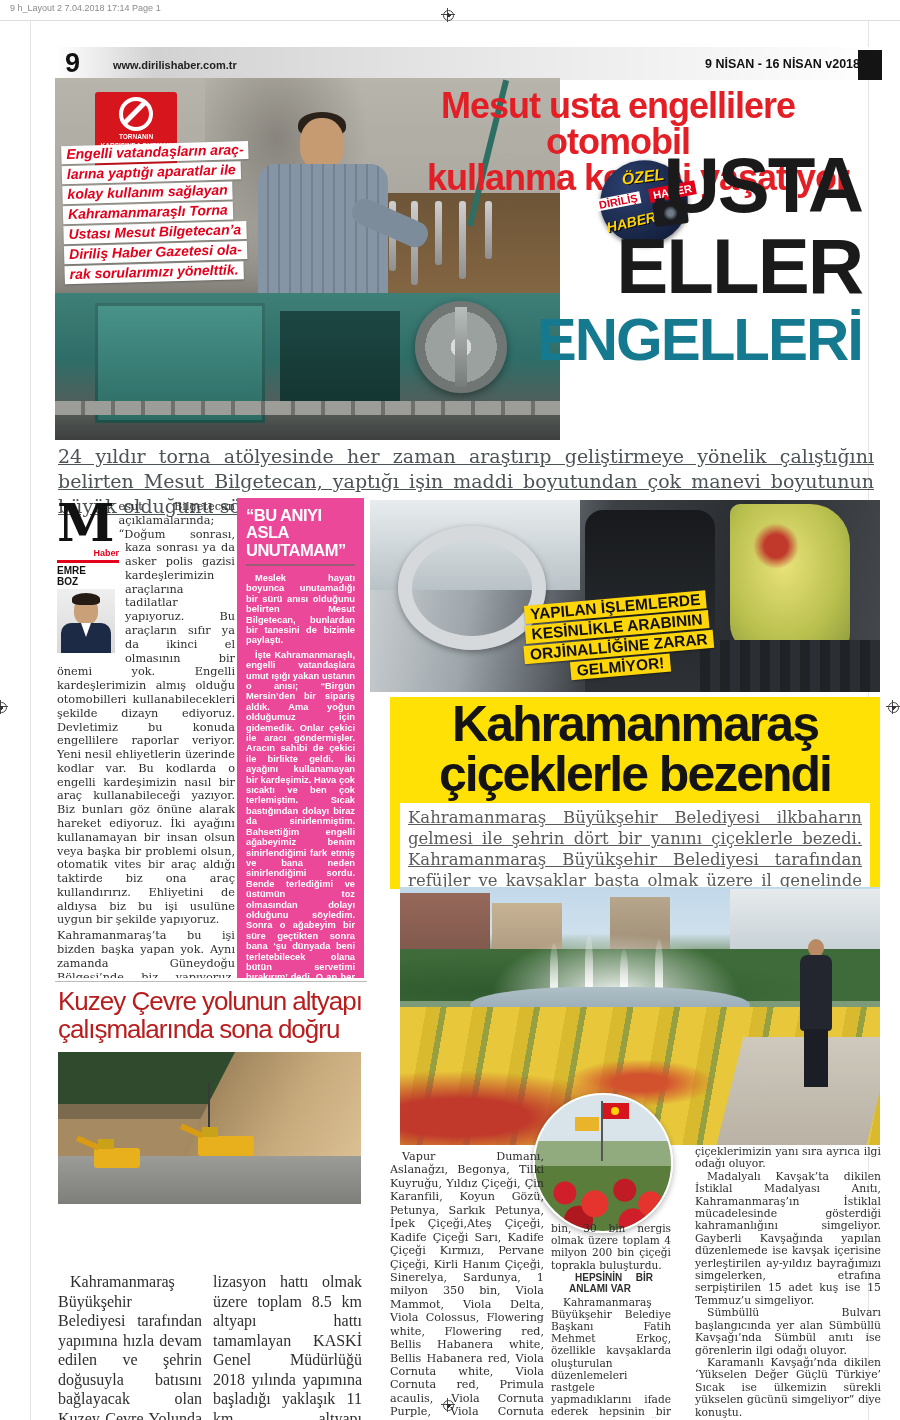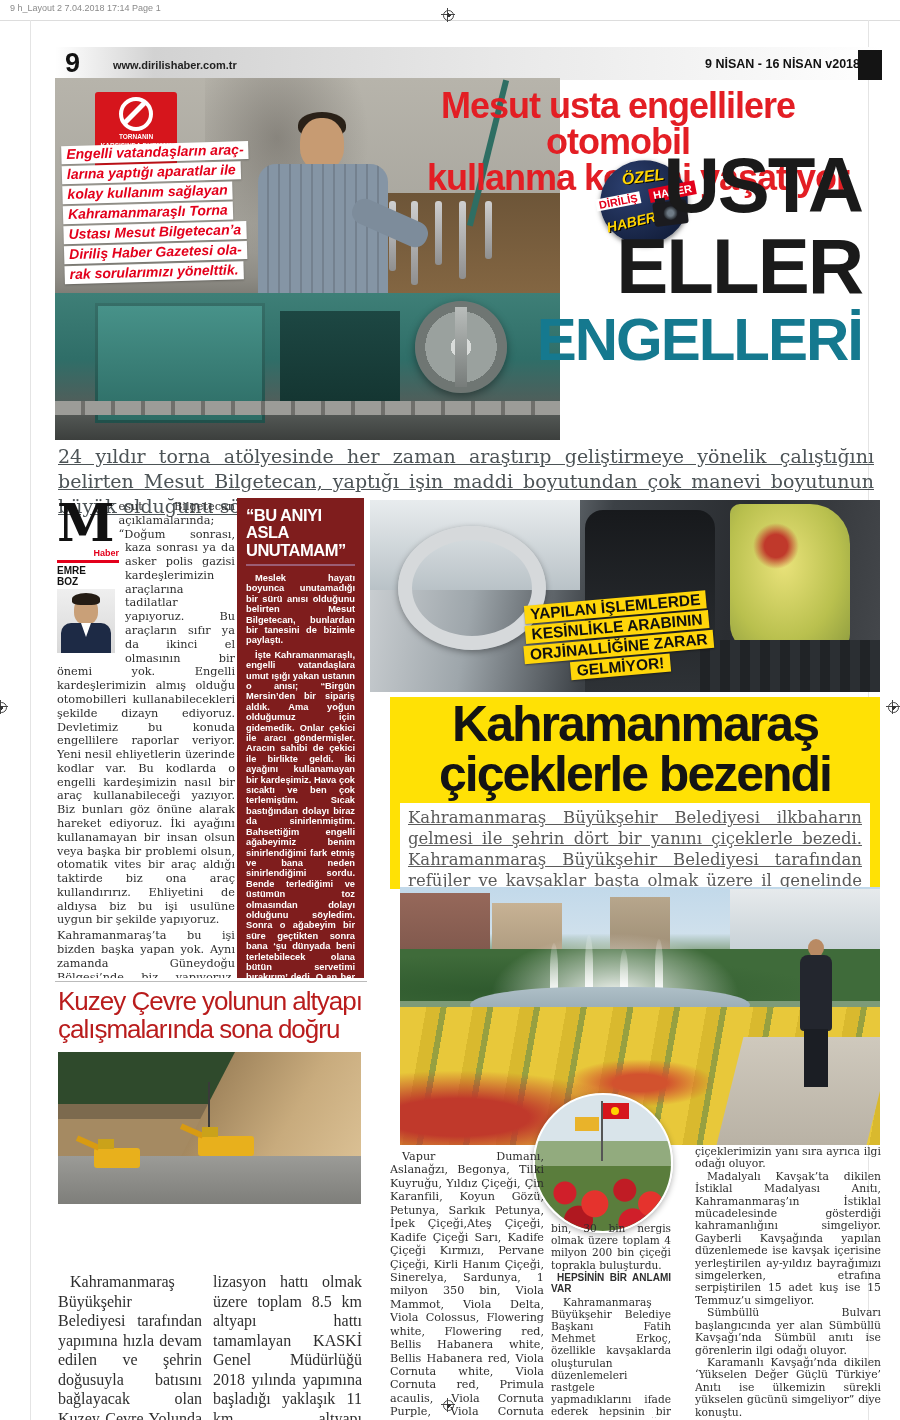--- a/index.html
+++ b/index.html
@@ -90,21 +90,21 @@
   .byline .lbl{color:#e3001b;font-weight:bold;font-size:9px;text-align:right;display:block;}
   .byline .bar{height:3px;background:#e3001b;margin:1px 0 2px;}
   .byline .nm{font-weight:800;font-size:10px;color:#111;line-height:1.1;}
   .avatar{margin-top:2px;width:58px;height:64px;background:linear-gradient(180deg,#efefef,#d8d8d8);position:relative;overflow:hidden;}
   .avatar .hd{position:absolute;left:17px;top:8px;width:24px;height:28px;background:#c9a078;border-radius:45%;}
   .avatar .hr{position:absolute;left:15px;top:4px;width:28px;height:12px;background:#241c14;border-radius:50% 50% 30% 30%;}
   .avatar .st{position:absolute;left:4px;top:34px;width:50px;height:30px;background:#1d2a45;border-radius:10px 10px 0 0;}
   .avatar .sh{position:absolute;left:24px;top:34px;width:10px;height:14px;background:#fff;clip-path:polygon(0 0,100% 0,50% 100%);}
 
   
-  .maroon{left:237px;top:498px;width:127px;height:480px;background:#7f1d1d;color:#fff;overflow:hidden;
+  .maroon{left:237px;top:498px;width:127px;height:480px;background:#ec4899;color:#fff;overflow:hidden;
      font-size:9.3px;font-weight:bold;line-height:1.12;}
   .maroon .inner{padding:9px 9px 6px;}
   .maroon h3{margin:0 0 5px;font-size:16.5px;line-height:1.05;letter-spacing:-.5px;}
   .maroon .rule{height:2px;background:#9b5c74;margin:0 0 7px;}
   .maroon p{margin:0 0 4px;text-align:justify;text-indent:9px;}
 
   
   .photo-car{left:370px;top:500px;width:510px;height:192px;overflow:hidden;
      background:linear-gradient(100deg,#cfd3d6 0%,#9ea6ab 22%,#3c4146 45%,#2a2d31 70%,#45484c 100%);}
   .windshield{left:0;top:0;width:210px;height:90px;background:linear-gradient(180deg,#e8ecee,#b9c2c7);}
@@ -175,21 +175,21 @@
   .pole{position:absolute;left:150px;top:30px;width:2px;height:80px;background:#3a3a3a;}
   .road-col{position:absolute;top:1272px;height:206px;overflow:hidden;font-family:Liberation Serif, serif;
      font-size:16px;line-height:1.22;color:#2e2e2e;text-align:justify;}
   .road-col p{margin:0;text-indent:12px;}
 
   
   .fcol{position:absolute;overflow:hidden;font-family:"DejaVu Serif",serif;color:#2e2e2e;text-align:justify;}
   .fcol p{margin:0;text-indent:12px;}
   .fcolA{left:390px;top:1150px;width:154px;height:268px;font-size:11.2px;line-height:1.2;}
   .fcolB{left:551px;top:1222px;width:120px;height:196px;font-size:10.6px;line-height:1.15;}
-  .fcolB .sub{font-family:"Liberation Sans",sans-serif;font-weight:bold;font-size:10px;text-indent:6px;margin:1px 0;}
+  .fcolB .sub{font-family:"Liberation Sans",sans-serif;font-weight:bold;font-size:10px;text-indent:6px;margin:1px 18px;}
   .fcolC{left:695px;top:1146px;width:186px;height:272px;font-size:10.8px;line-height:1.15;}
   .hang{text-indent:0 !important;}
 </style>
 </head>
 <body>
 
 <div id="page">
 
   <div class="abs print-line">9 h_Layout 2  7.04.2018  17:14  Page 1</div>
   <div class="abs rule-top"></div>
@@ -388,16 +388,16 @@
   <div class="fcol fcolB">
     <p class="hang">bin, 30 bin nergis olmak üzere toplam 4 milyon 200 bin çiçeği toprakla buluşturdu.</p>
     <p class="sub">HEPSİNİN BİR ANLAMI VAR</p>
     <p>Kahramanmaraş Büyükşehir Belediye Başkanı Fatih Mehmet Erkoç, özellikle kavşaklarda oluşturulan düzenlemeleri rastgele yapmadıklarını ifade ederek hepsinin bir anlam ifade ettiğini söyledi.</p>
 
   </div>
   <div class="fcol fcolC">
     <p class="hang">çiçeklerimizin yanı sıra ayrıca ilgi odağı oluyor.</p>
     <p>Madalyalı Kavşak’ta dikilen İstiklal Madalyası Anıtı, Kahramanmaraş’ın İstiklal mücadelesinde gösterdiği kahramanlığını simgeliyor. Gayberli Kavşağında yapılan düzenlemede ise kavşak içerisine yerleştirilen ay-yıldız bayrağımızı simgelerken, etrafına serpiştirilen 15 adet kuş ise 15 Temmuz’u simgeliyor.</p>
     <p>Sümbüllü Bulvarı başlangıcında yer alan Sümbüllü Kavşağı’nda Sümbül anıtı ise görenlerin ilgi odağı oluyor.</p>
-    <p>Karamanlı Kavşağı’nda dikilen ‘Yükselen Değer Güçlü Türkiye’ Anıtı ise ülkemizin sürekli yükselen gücünü simgeliyor” diye konuştu.</p>
+    <p>Karamanlı Kavşağı’nda dikilen ‘Yükselen Değer Güçlü Türkiye’ Sıcak ise ülkemizin sürekli yükselen gücünü simgeliyor” diye konuştu.</p>
   </div>
 
 </div>
 
 </body></html>

